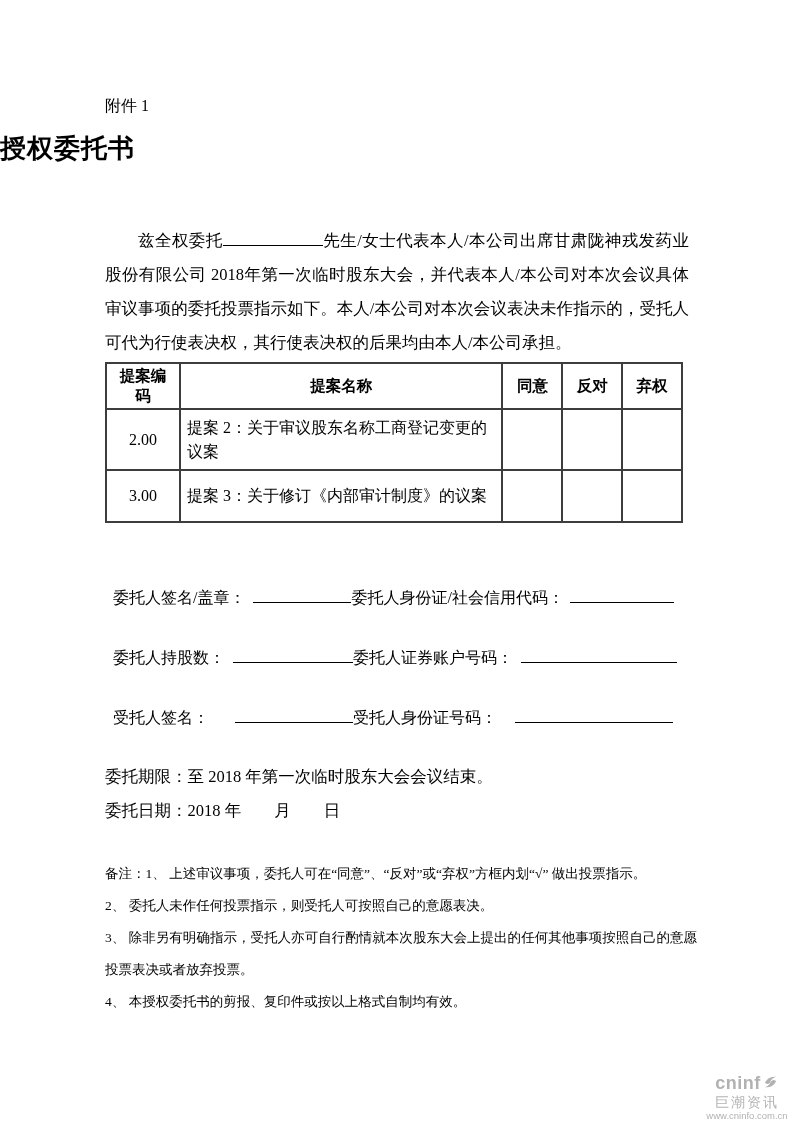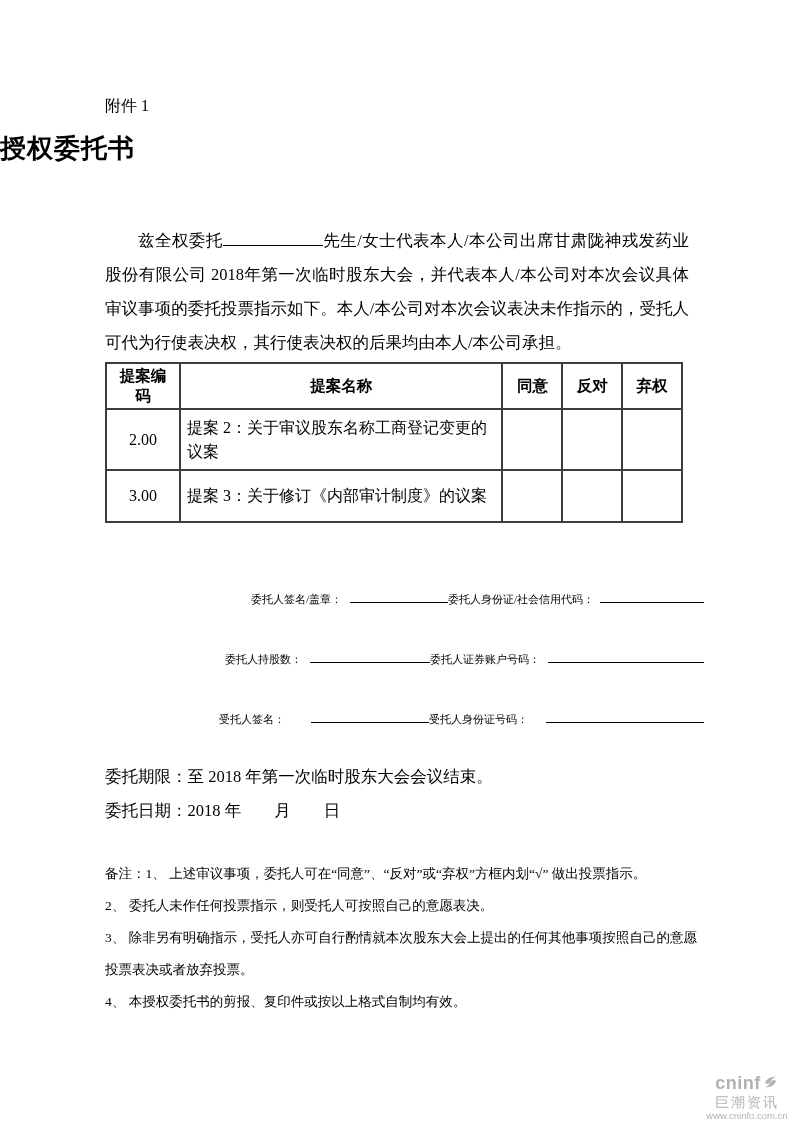--- a/index.html
+++ b/index.html
@@ -42,21 +42,21 @@
   }
   .col-code  { width:73px; }
   .col-name  { width:318px; }
   .col-vote  { width:59px; }
   td.cell-code { text-align:center; vertical-align:middle; font-size:15px; }
   td.cell-name { text-align:left; vertical-align:middle; padding-left:10px; }
   tr.row-1 td { height:48px; }
   tr.row-2 td { height:55px; }
   tr.row-3 td { height:46px; }
 
-  .sig-row { position:absolute; left:120px; width:584px; height:26px; font-size:11px; white-space:nowrap;text-align:right; }
+  .sig-row { position:absolute; left:113px; width:584px; height:26px; font-size:16px; white-space:nowrap; }
   .sig-row .blank { height:16px; }
   .sig1 { top:586px; }
   .sig2 { top:646px; }
   .sig3 { top:706px; }
   .u1-98  { width:98px;  margin-left:8px; }
   .u2-104 { width:104px; margin-left:6px; }
   .u1-120 { width:120px; margin-left:8px; }
   .u2-156 { width:156px; margin-left:8px; }
   .u1-118 { width:118px; margin-left:26px; }
   .u2-158 { width:158px; margin-left:18px; }

